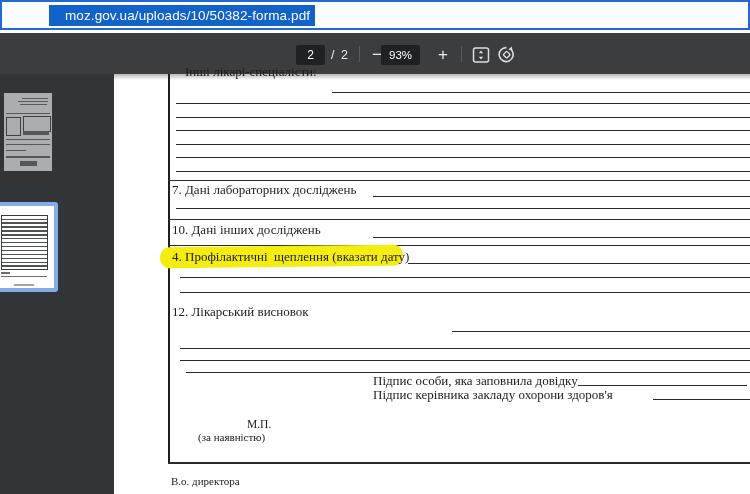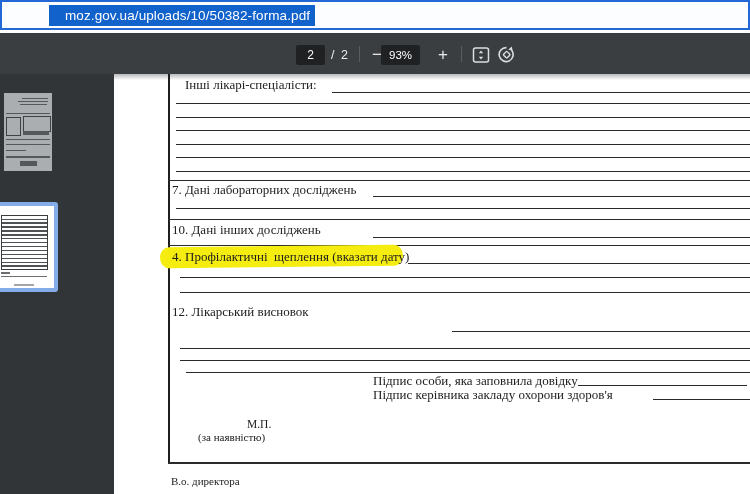--- a/index.html
+++ b/index.html
@@ -141,21 +141,21 @@
 <div class="hline" style="left:180px;top:292px;width:570px;"></div>
 <div class="hline" style="left:452px;top:331px;width:298px;"></div>
 <div class="hline" style="left:180px;top:348px;width:570px;"></div>
 <div class="hline" style="left:180px;top:360px;width:570px;"></div>
 <div class="hline" style="left:186px;top:372px;width:564px;"></div>
 <div class="hline" style="left:578px;top:385px;width:169px;"></div>
 <div class="hline" style="left:653px;top:399px;width:97px;"></div>
 
 <div class="highlight" style="left:160px;top:246px;width:243px;height:21px;background:#f5ed0f;"></div>
 
-<div class="doc-label" style="left:185px;top:77px;font-family:Liberation Serif, serif;">Інші лікарі-спеціалісти:</div>
+<div class="doc-label" style="left:185px;top:64px;font-family:Liberation Serif, serif;">Інші лікарі-спеціалісти:</div>
 <div class="doc-label" style="left:172px;top:182px;">7. Дані лабораторних досліджень</div>
 <div class="doc-label" style="left:172px;top:222px;">10. Дані інших досліджень</div>
 <div class="doc-label" style="left:172px;top:249px;z-index:2;">4. Профілактичні  щеплення (вказати дату)</div>
 <div class="doc-label" style="left:172px;top:304px;">12. Лікарський висновок</div>
 <div class="doc-label" style="left:373px;top:373px;">Підпис особи, яка заповнила довідку</div>
 <div class="doc-label" style="left:373px;top:387px;">Підпис керівника закладу охорони здоров'я</div>
 <div class="doc-label" style="left:213px;top:418px;font-size:11.5px;margin-left:34px;">М.П.</div>
 <div class="doc-label" style="left:198px;top:431px;font-size:11px;text-align:right;">(за наявністю)</div>
 <div class="doc-label" style="left:171px;top:475px;font-size:11px;font-weight:normal;">В.о. директора</div>
 

